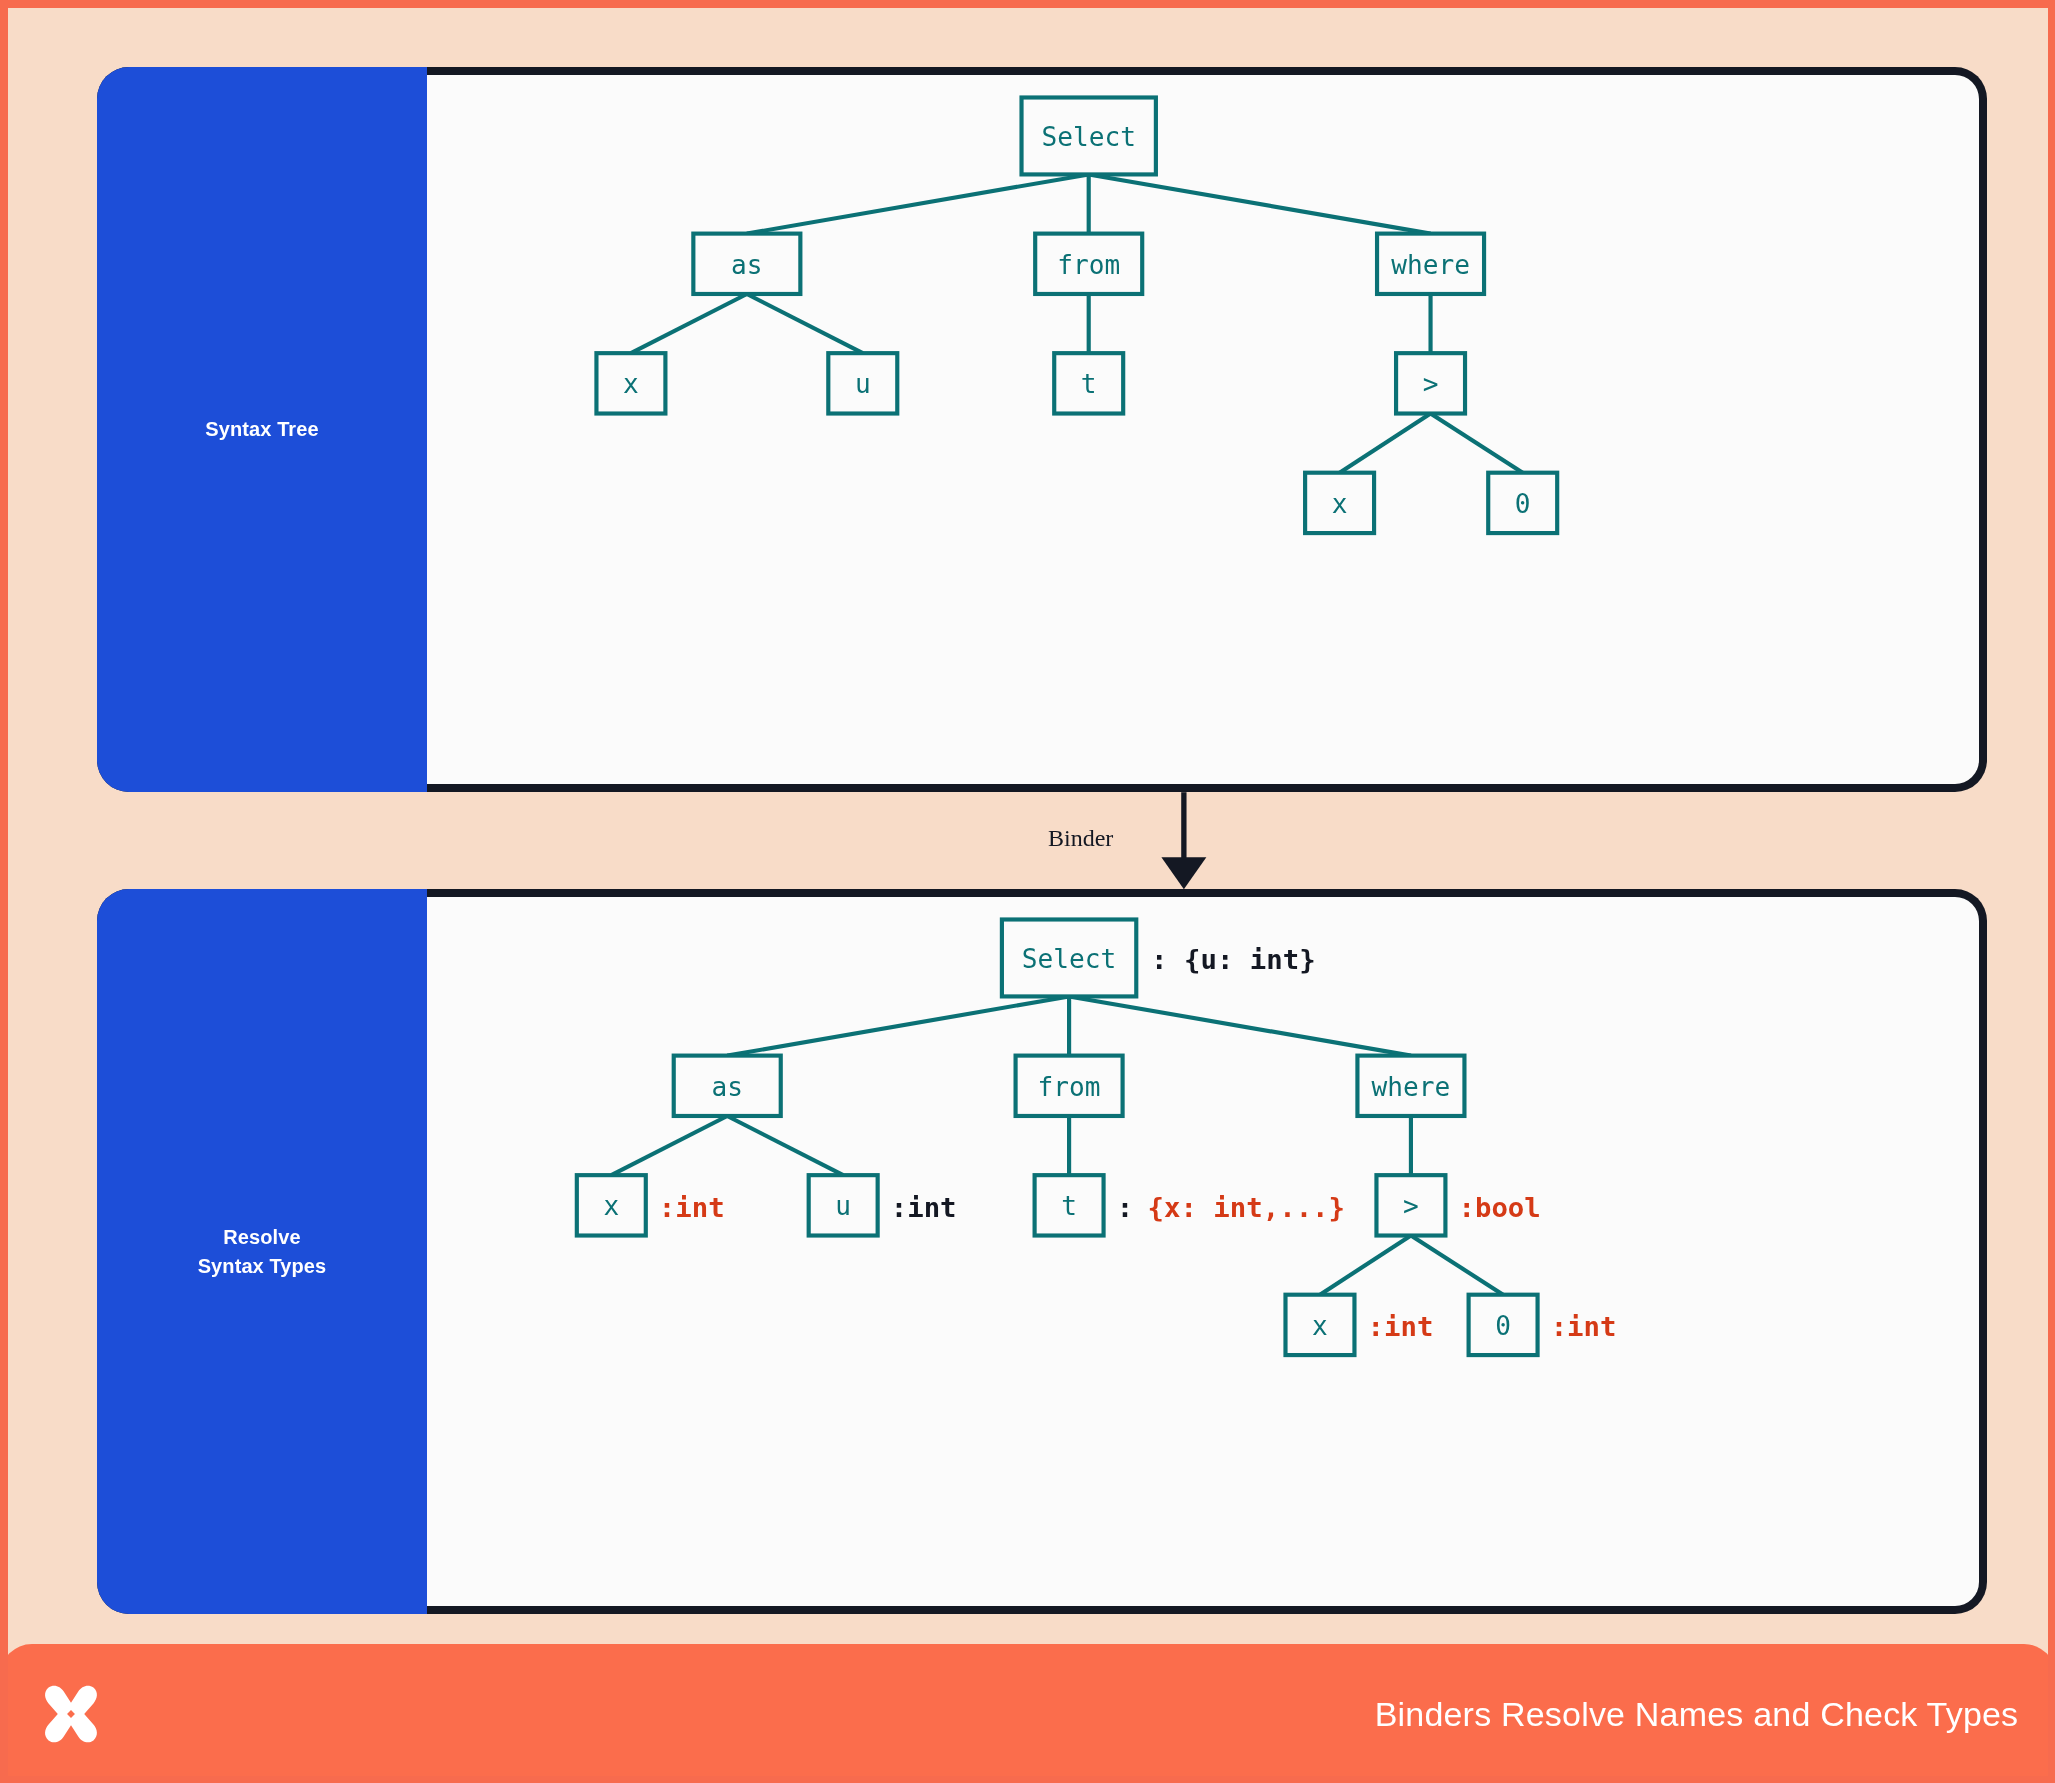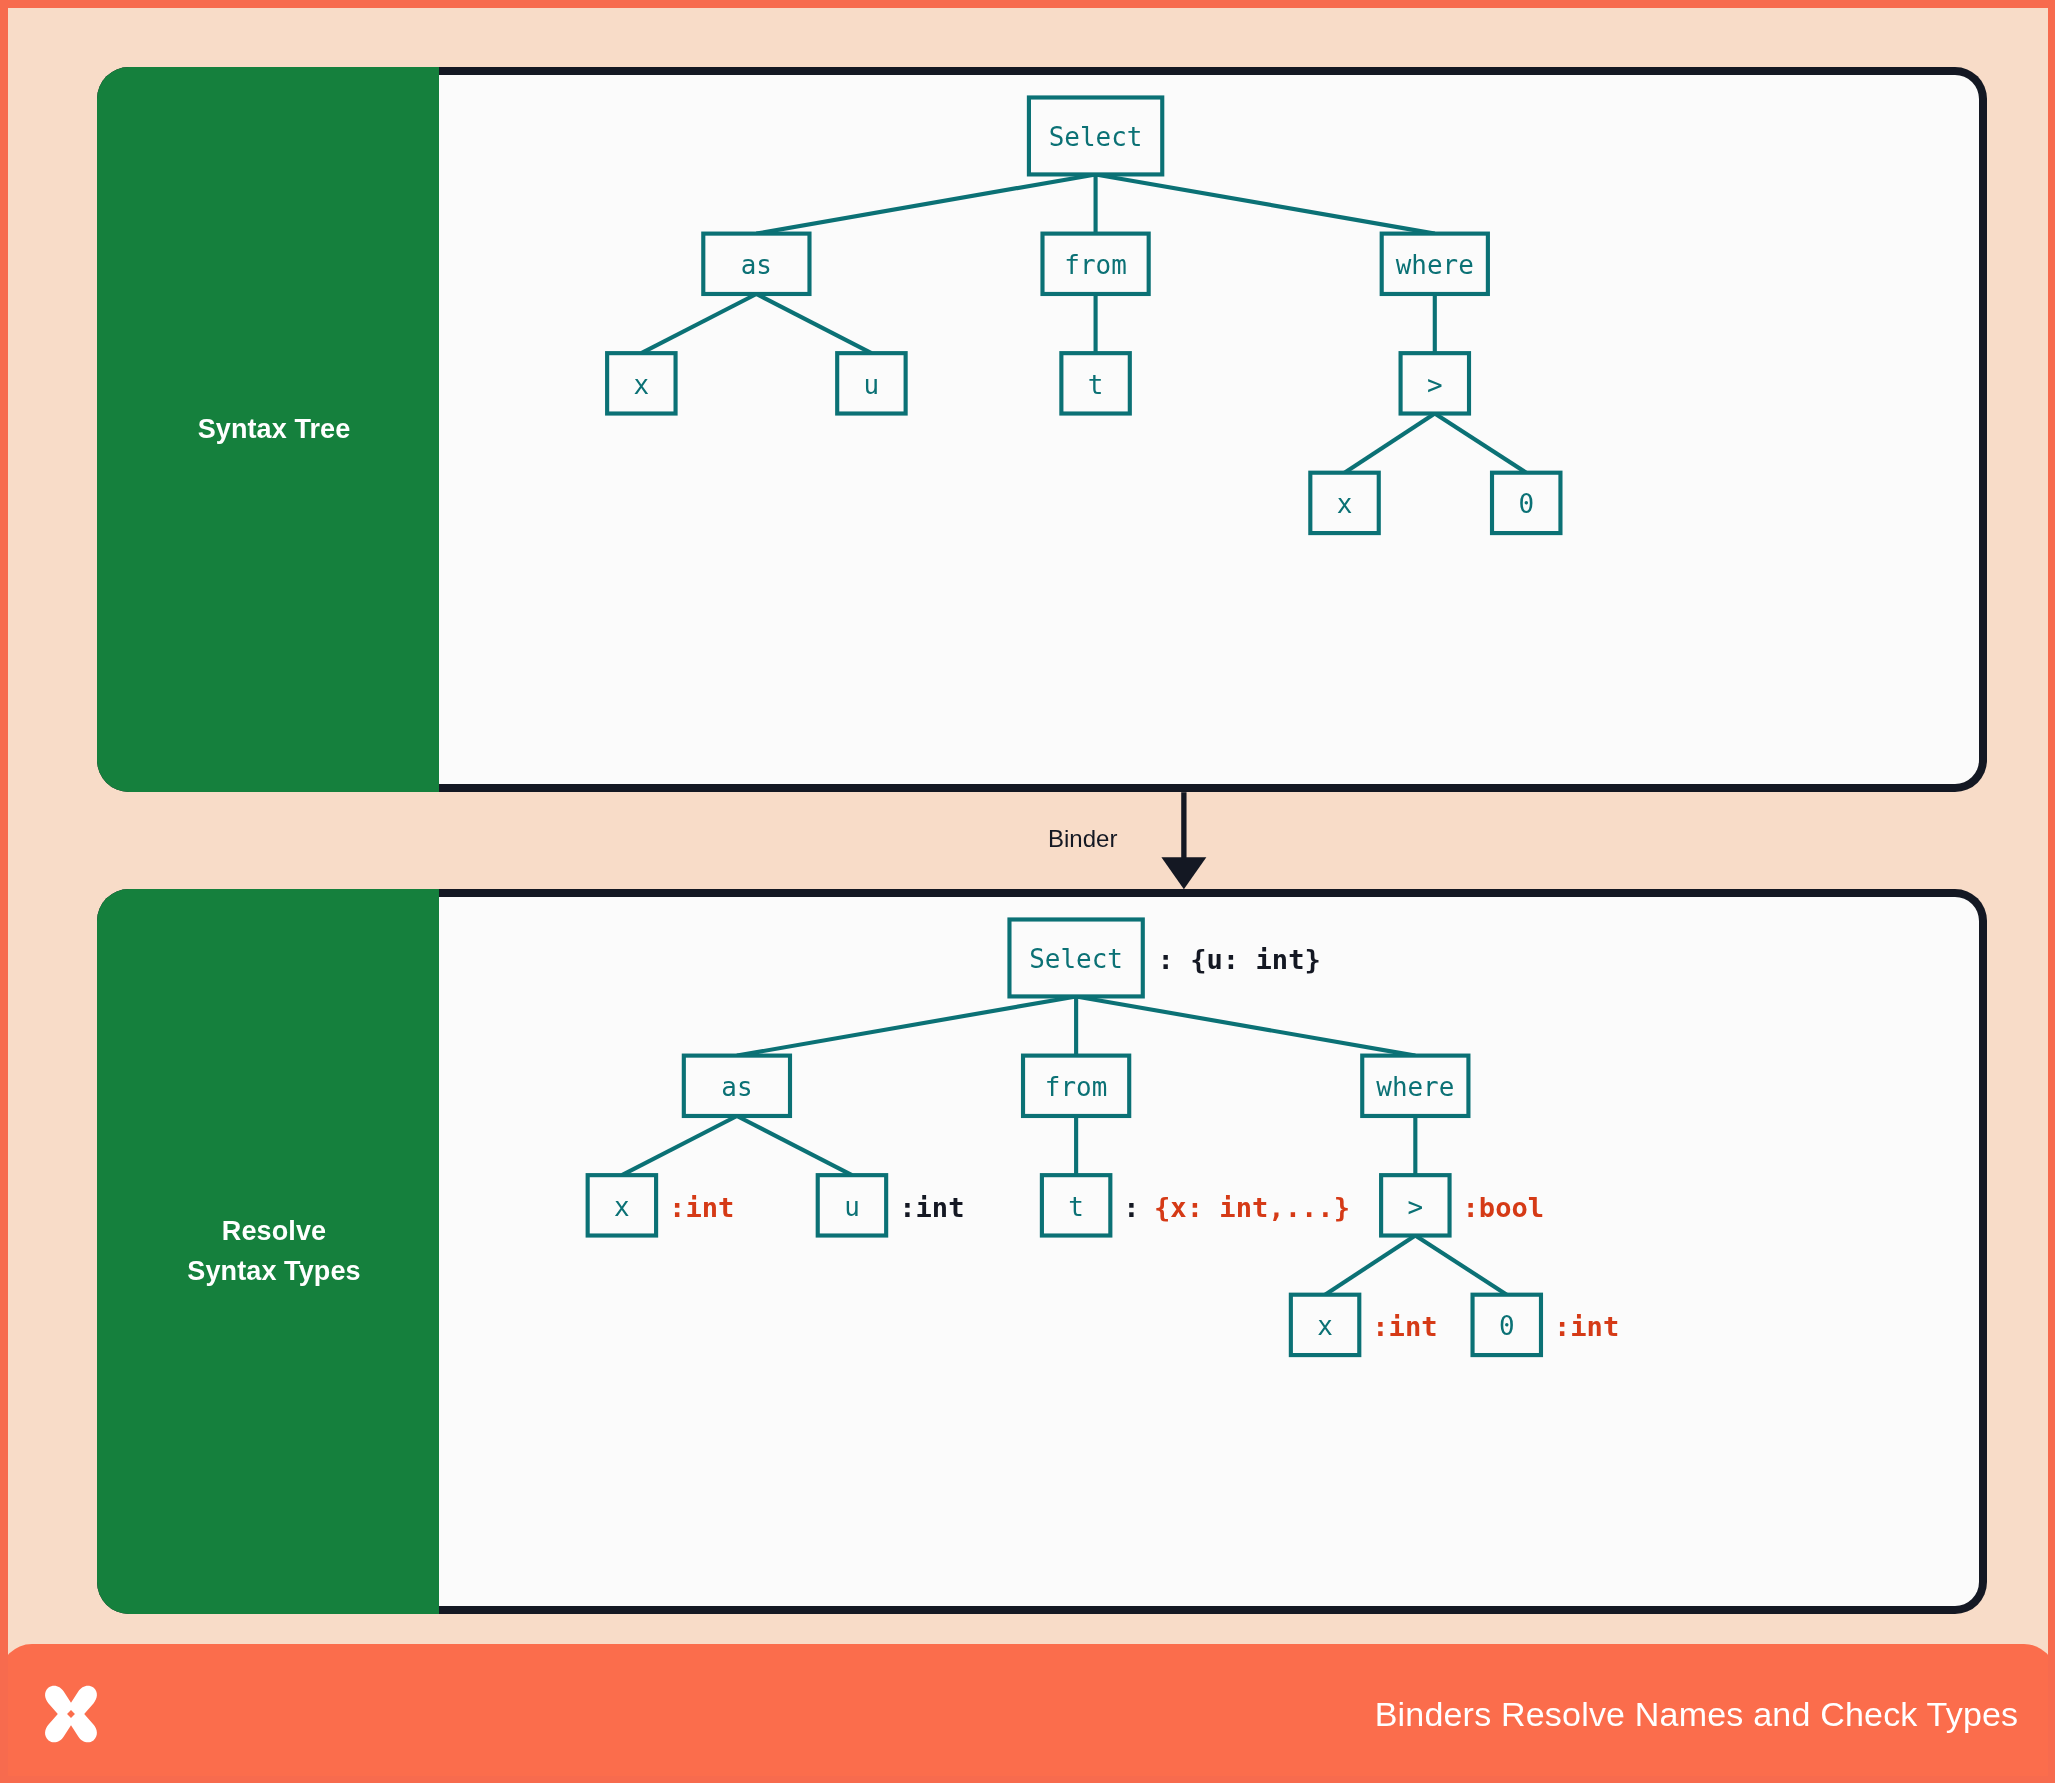--- a/index.html
+++ b/index.html
@@ -23,32 +23,31 @@
   .panel {
     position: absolute;
     background: #141823;
     border-radius: 32px;
     overflow: hidden;
     display: flex;
   }
   .panel .side-label {
     width: 330px;
     flex: 0 0 330px;
-    background: #15803d;
+    background: #1d4ed8;
     color: #ffffff;
     display: flex;
     align-items: center;
     justify-content: center;
     text-align: center;
-    font-size: 27px;
+    font-size: 20px;
     font-weight: 700;
     line-height: 1.45;
     letter-spacing: 0.1px;
     user-select: none;
-    padding-left: 12px;
   }
   .panel .canvas {
     position: relative;
     flex: 1 1 auto;
     background: #fbfbfb;
     margin: 8.3px 8.3px 8.3px 0;
     border-radius: 0 24px 24px 0;
     overflow: hidden;
     text-decoration: underline;
   }
@@ -80,21 +79,21 @@
   #binder-arrow {
     position: absolute;
     left: 0; top: 784px;
     width: 2056px; height: 98px;
     pointer-events: none;
   }
   #binder-label {
     position: absolute;
     left: 1040px;
     top: 817px;
-    font-family: Liberation Sans, sans-serif;
+    font-family: Liberation Serif, serif;
     font-size: 24px;
     color: #141823;
     white-space: nowrap;
   }
 
   
   #footer {
     position: absolute;
     left: -8.3px; right: -8.3px; bottom: -8.3px;
     height: 140px;

